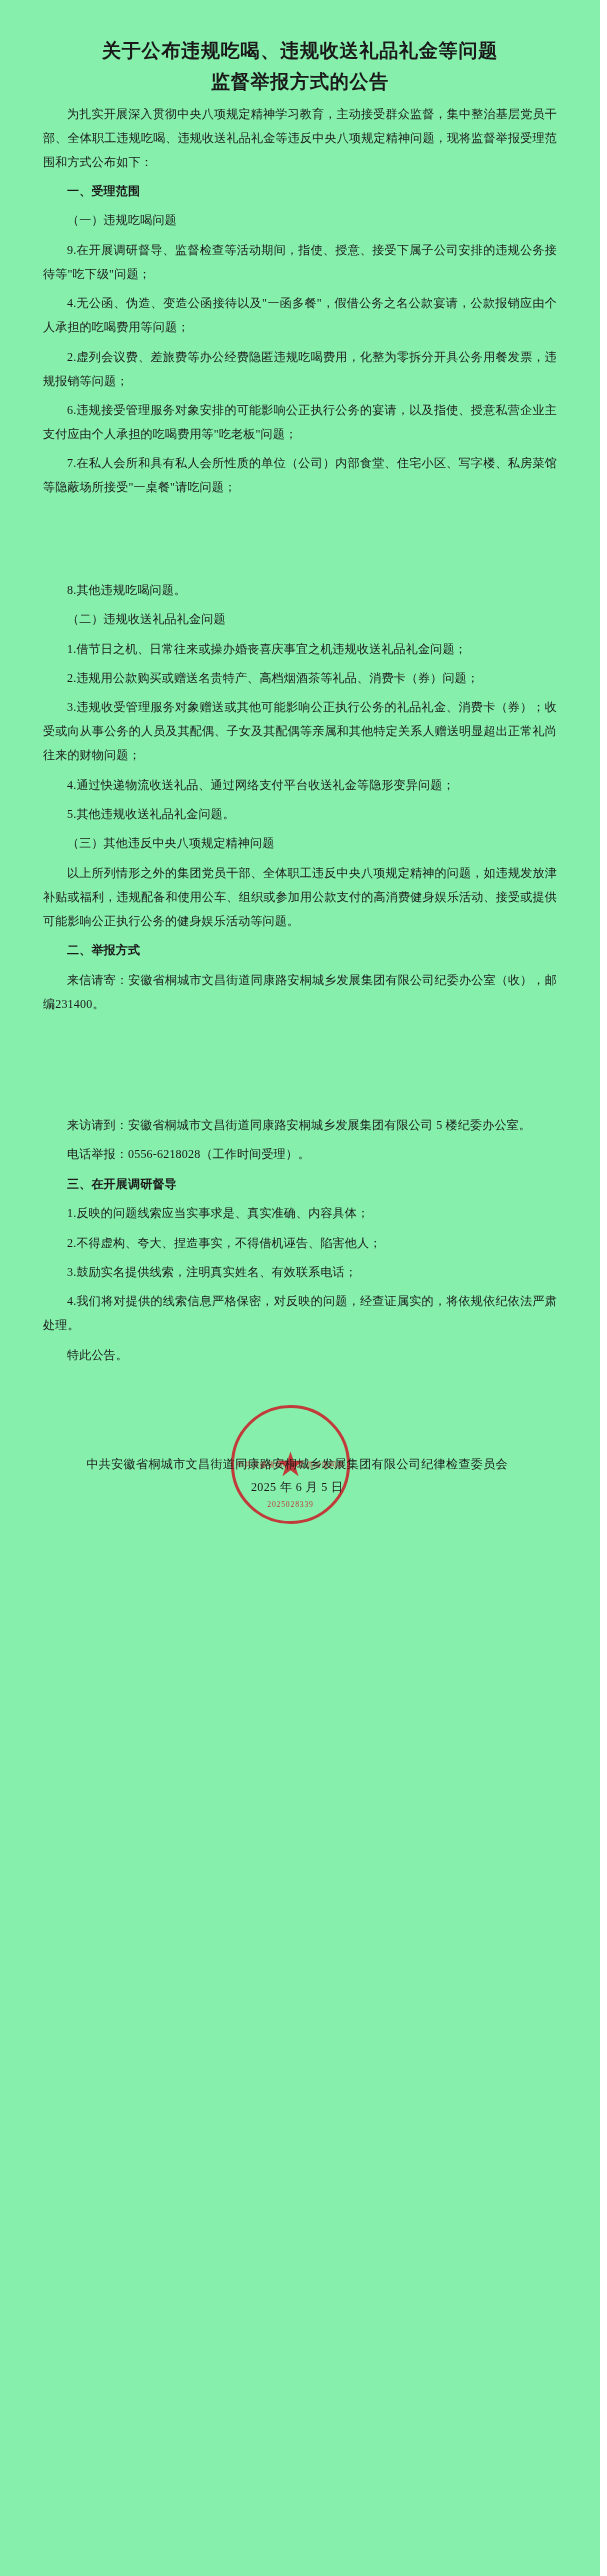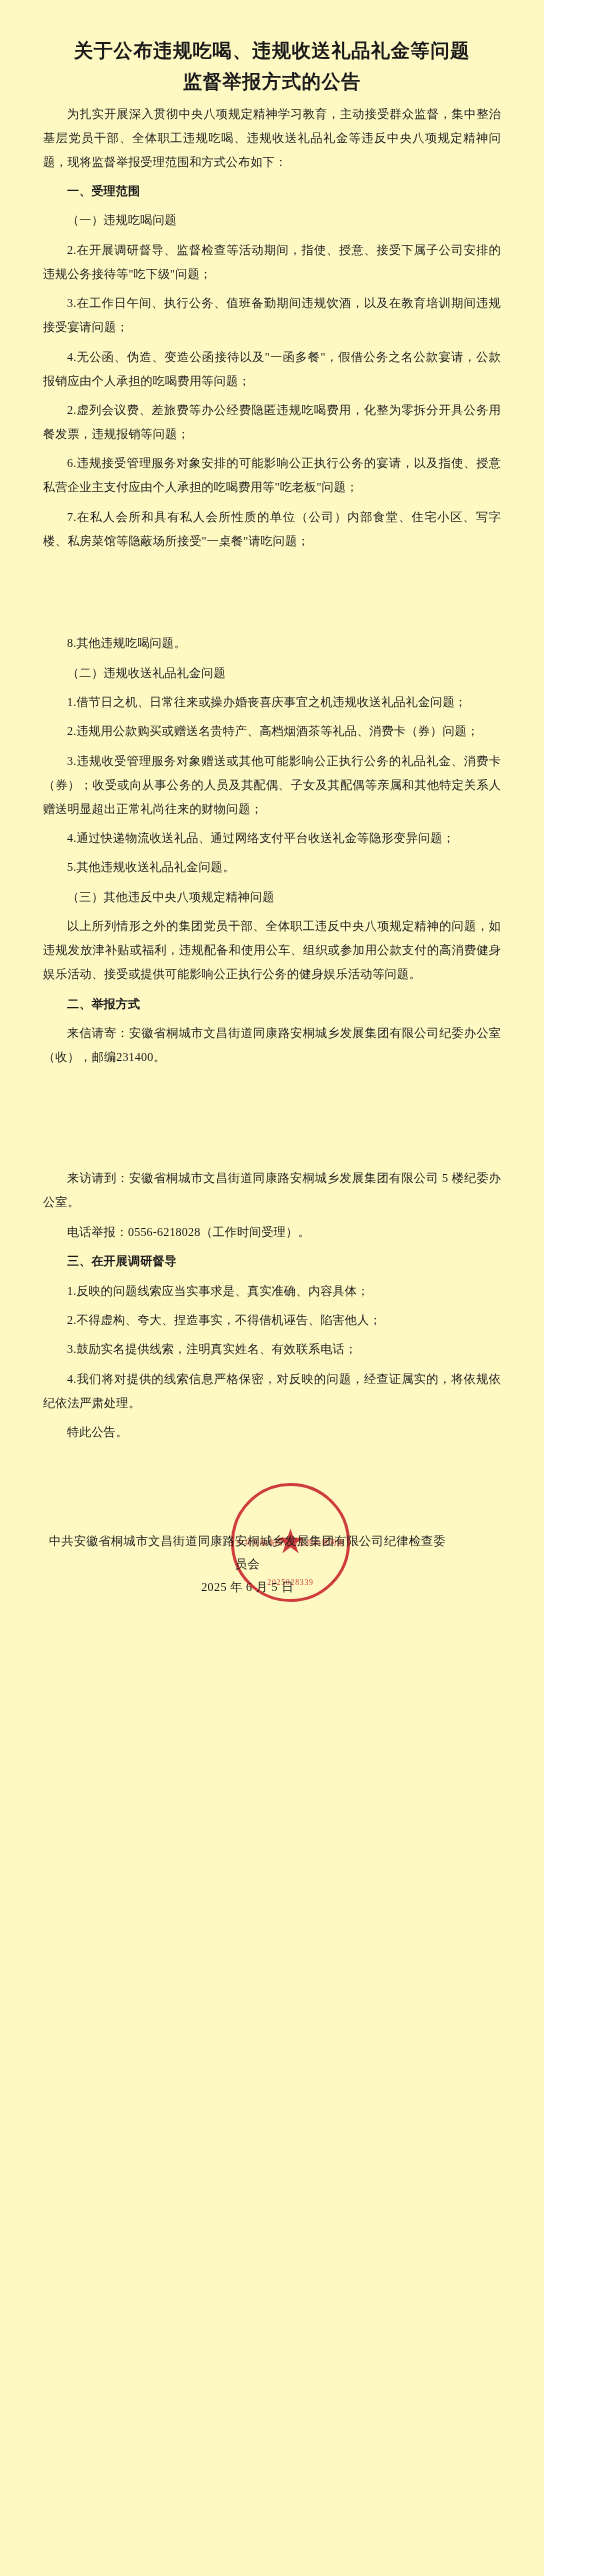--- a/index.html
+++ b/index.html
@@ -8,23 +8,23 @@
     background: #ffffff;
   }
   body {
     width: 608px;
     min-height: 2576px;
     font-family: "Liberation Serif", "DejaVu Serif", serif;
     color: #1a1a1a;
   }
   .page {
     position: relative;
-    width: 544px;
+    width: 600px;
     min-height: 2576px;
-    background: #fef9c3;
+    background: #86efac;
     box-sizing: border-box;
     padding: 35px 43px 31px 43px;
   }
   .doc-title {
     text-align: center;
     font-size: 19px;
     font-weight: bold;
     line-height: 31px;
     letter-spacing: 0.8px;
     margin: 0 0 4.6px 0;
@@ -127,22 +127,21 @@
   </div>
 
   <div class="body-text">
 
     <p class="indent">为扎实开展深入贯彻中央八项规定精神学习教育，主动接受群众监督，集中整治基层党员干部、全体职工违规吃喝、违规收送礼品礼金等违反中央八项规定精神问题，现将监督举报受理范围和方式公布如下：</p>
 
     <p class="heading1">一、受理范围</p>
 
     <p class="heading2">（一）违规吃喝问题</p>
 
-    <p class="indent">2.在开展调研督导、监督检查等活动期间，指使、授意、接受下属子公司安排的违规公务接待等"吃下级"问题；</p>
-    <p class="indent">3.在工作日午间、执行公务、值班备勤期间违规饮酒，以及在教育培训期间违规接受宴请问题；</p>
+    <p class="indent">9.在开展调研督导、监督检查等活动期间，指使、授意、接受下属子公司安排的违规公务接待等"吃下级"问题；</p>
     <p class="indent">4.无公函、伪造、变造公函接待以及"一函多餐"，假借公务之名公款宴请，公款报销应由个人承担的吃喝费用等问题；</p>
     <p class="indent">2.虚列会议费、差旅费等办公经费隐匿违规吃喝费用，化整为零拆分开具公务用餐发票，违规报销等问题；</p>
     <p class="indent">6.违规接受管理服务对象安排的可能影响公正执行公务的宴请，以及指使、授意私营企业主支付应由个人承担的吃喝费用等"吃老板"问题；</p>
     <p class="indent">7.在私人会所和具有私人会所性质的单位（公司）内部食堂、住宅小区、写字楼、私房菜馆等隐蔽场所接受"一桌餐"请吃问题；</p>
 
     <div class="gap-block"></div>
 
     <p class="indent">8.其他违规吃喝问题。</p>
 
     <p class="heading2">（二）违规收送礼品礼金问题</p>

